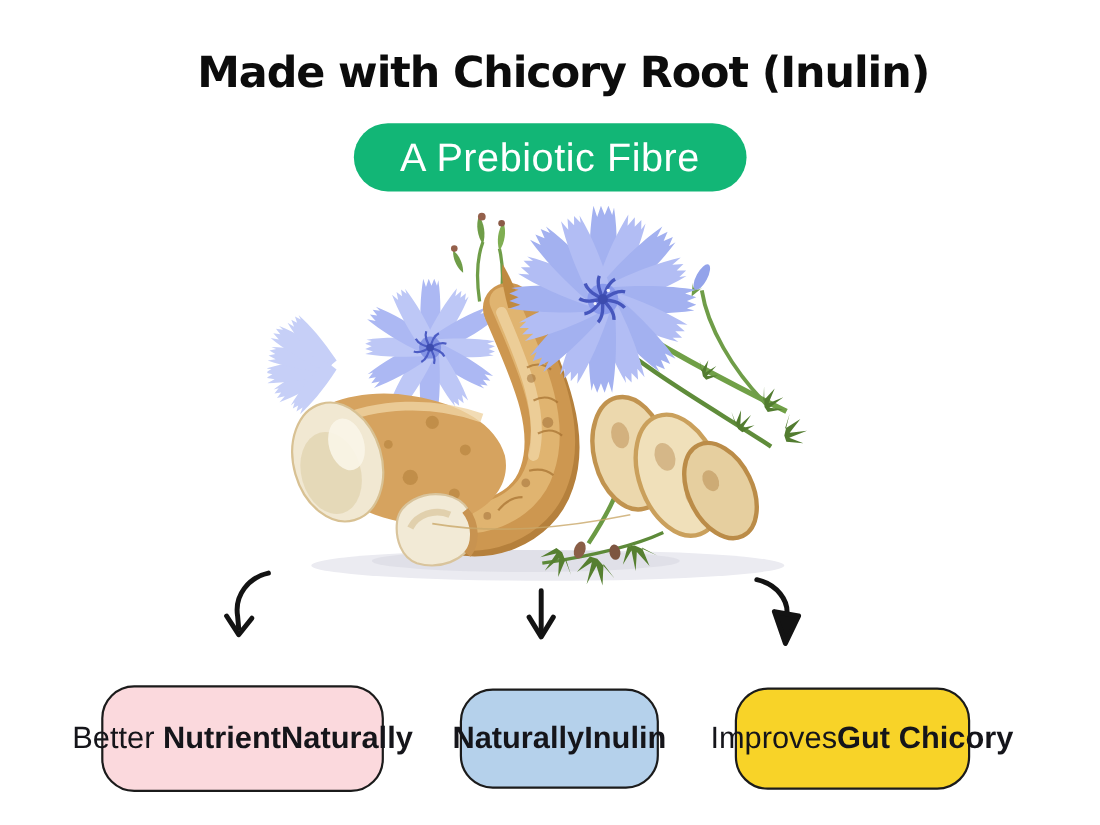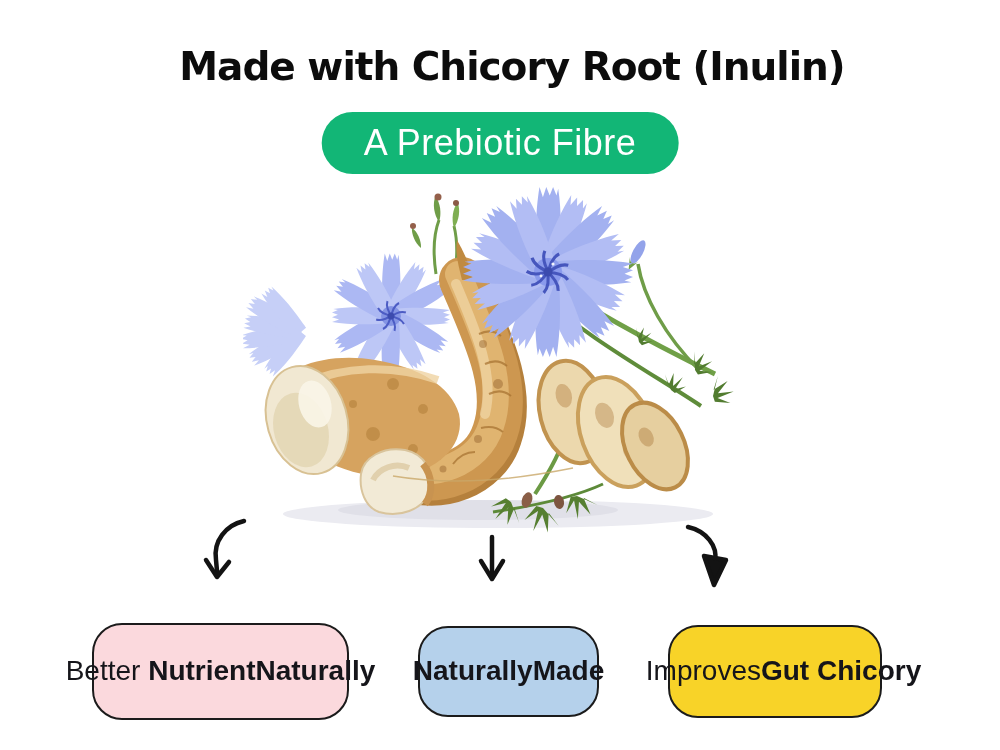--- a/index.html
+++ b/index.html
@@ -236,21 +236,21 @@
     </g>
   </svg>
 
   <div class="benefit b1" style="background: rgb(251, 217, 221);">
     <span class="ln"><span>Better </span><b>Nutrient</b></span>
     <span class="ln"><span></span><b>Naturally</b></span>
   </div>
 
   <div class="benefit b2" style="background: rgb(181, 209, 235);">
     <span class="ln"><span></span><b>Naturally</b></span>
-    <span class="ln"><span></span><b>Made</b></span>
+    <span class="ln"><span></span><b>Inulin</b></span>
   </div>
 
   <div class="benefit b3" style="background: rgb(248, 211, 40);">
     <span class="ln"><span>Improves</span><b></b></span>
     <span class="ln"><span></span><b>Gut Chicory</b></span>
   </div>
 
 </div>
 
 </body></html>

